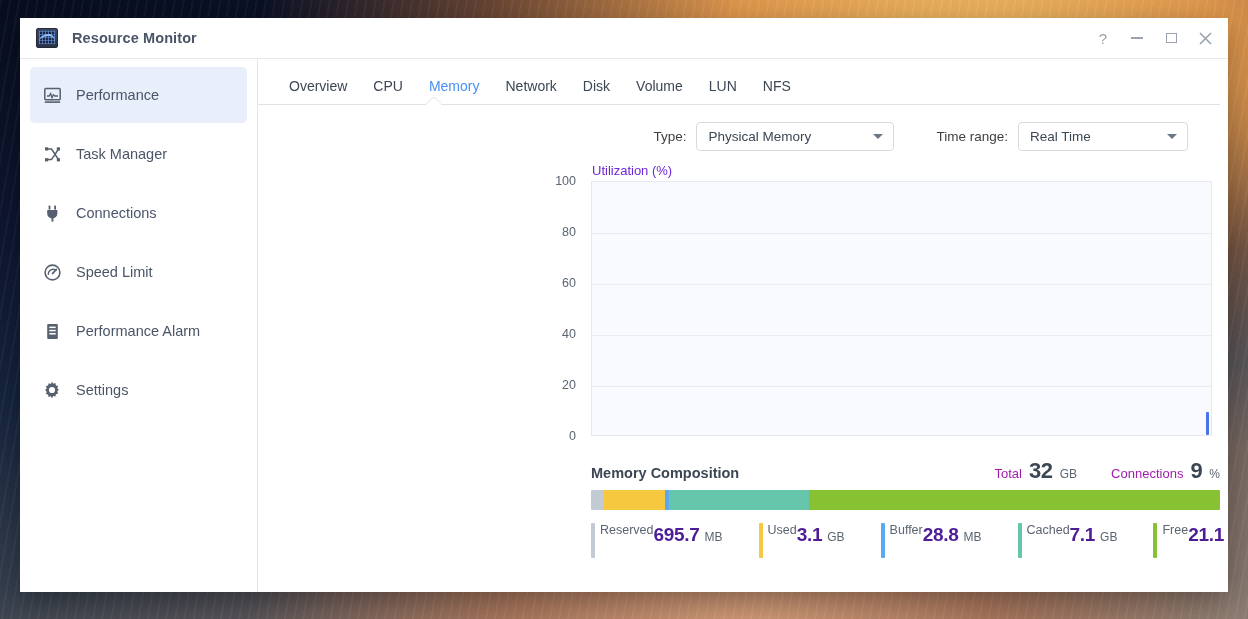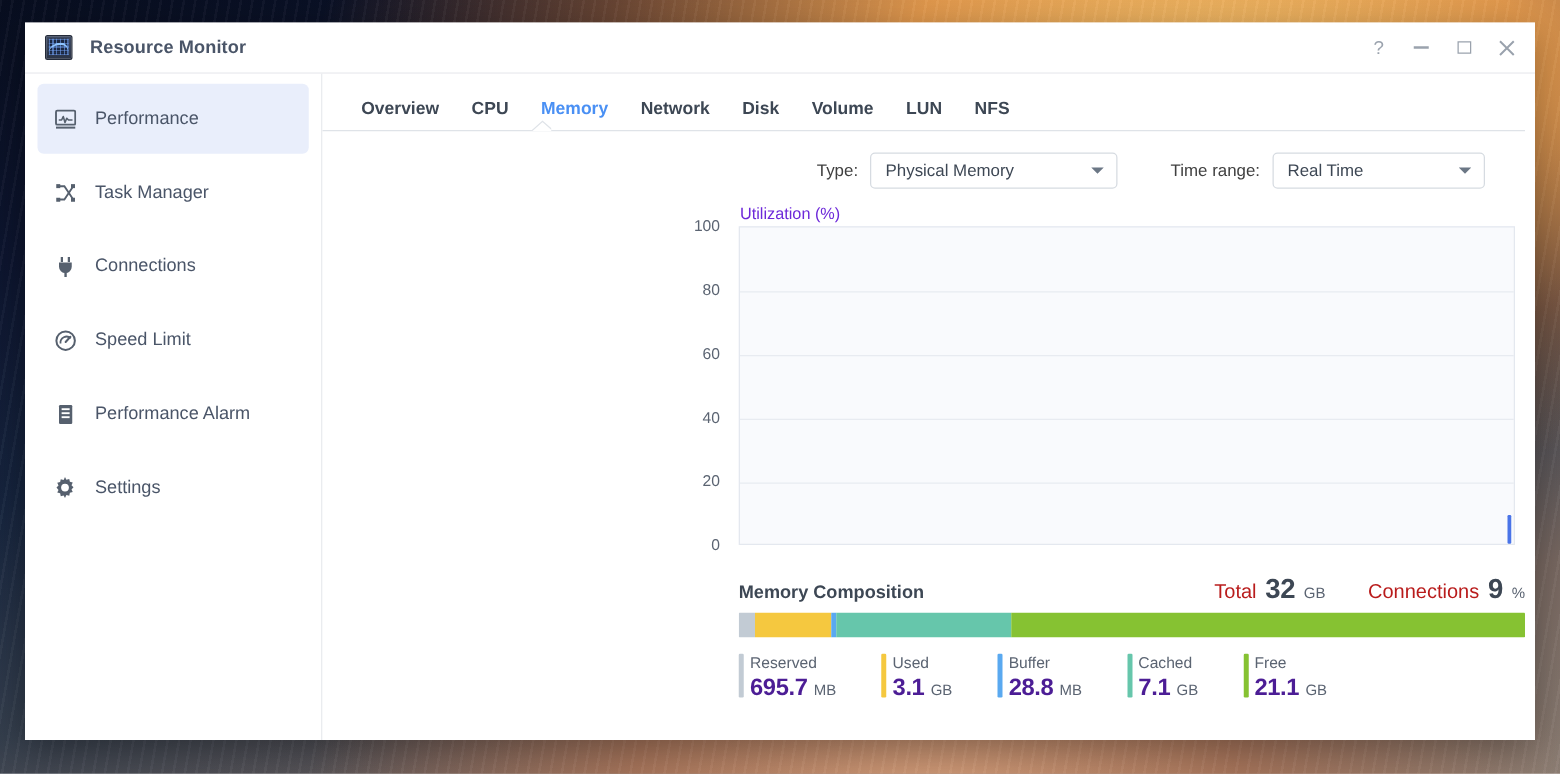--- a/index.html
+++ b/index.html
@@ -104,21 +104,21 @@
 
   
   .main { flex: 1; min-width: 0; display: flex; flex-direction: column; background:#fff; }
   .tabs {
     display: flex; align-items: flex-end;
     padding: 16px 0 0 18px;
     position: relative;
     height: 46px; min-height: 46px;
   }
   .tab {
-    font-size: 14px; font-weight: bold; color: #3d4754;
+    font-size: 14px; font-weight: normal; color: #3d4754;
     padding: 0 13px 11px 13px;
     cursor: default; position: relative;
     white-space: nowrap;
     margin-top: 32px;
   }
   .tab.active { color: #4a90f4; }
   .tab-underline {
     position: absolute; left: 0; right: 8px; bottom: 0;
     height: 1px; background: #dfe3e8;
   }
@@ -191,21 +191,21 @@
   .comp {
     padding: 0 8px 0 333px;
     margin-top: 10px;
   }
   .comp-head {
     display: flex; align-items: baseline;
     height: 24px;
   }
   .comp-title { font-size: 14.5px; font-weight: bold; color: #3d4754; }
   .comp-stats { margin-left: auto; display: flex; align-items: baseline; gap: 7px; }
-  .stat-key { font-size: 16px; color: #b91c1c; }
+  .stat-key { font-size: 13px; color: #a21caf; }
   .stat-val { font-size: 22px; font-weight: bold; color: #3d4754; letter-spacing: -0.3px; }
   .stat-unit { font-size: 12px; color: #5b6472; }
   .stat-spacer { width: 20px; }
 
   .comp-bar {
     margin-top: 8px;
     height: 20px; width: 100%;
     display: flex; overflow: hidden;
     border-radius: 1px;
   }
@@ -217,21 +217,21 @@
   .legend-item {
     display: flex; align-items: flex-start;
     padding-left: 9px;
     position: relative;
     margin-right: 36px;
   }
   .legend-item .swatch {
     position: absolute; left: 0; top: 1px;
     width: 4px; height: 35px; border-radius: 1px;
   }
-  .legend-text { display: flex; flex-direction: column; }
+  .legend-text { display: flex; }
   .legend-name { font-size: 12.5px; color: #5b6472; line-height: 16px; }
   .legend-value { display: flex; align-items: baseline; gap: 5px; margin-top: 2px; }
   .legend-num { font-size: 19px; font-weight: bold; color: #4c1d95; letter-spacing: -0.3px; }
   .legend-unit { font-size: 12px; color: #5b6472; }
 </style>
 </head>
 <body>
 
 <div class="wallpaper-streaks"></div>
 

